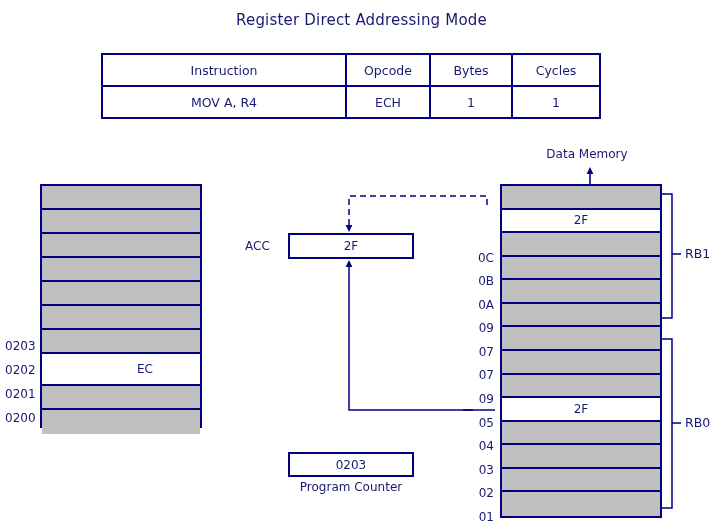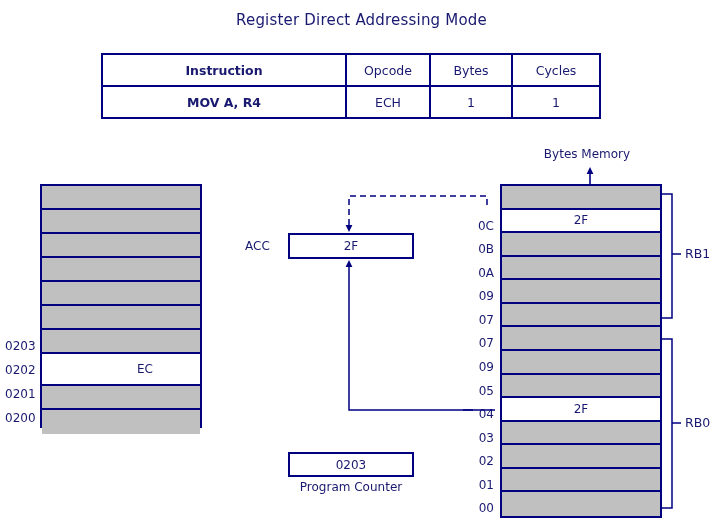--- a/index.html
+++ b/index.html
@@ -44,21 +44,21 @@
   #instr-table td {
     border: 2px solid #000080;
     text-align: center;
     vertical-align: middle;
     font-size: 12.5px;
     color: #191970;
     background: #ffffff;
     height: 30px;
     padding: 0;
   }
-  .col-instruction { width: 242px; font-weight: bold; }
+  .col-instruction { width: 242px; }
   .col-opcode      { width: 82px;  }
   .col-bytes       { width: 80px;  }
   .col-cycles      { width: 86px;  }
 
   
   .mem-block {
     position: absolute;
     box-sizing: border-box;
     border: 2px solid #000080;
     background: #ffffff;
@@ -83,21 +83,21 @@
 
   
   .addr-label {
     position: absolute;
     font-size: 12px;
     color: #191970;
     white-space: nowrap;
     line-height: 1;
   }
   .addr-left  { left: 5px;   text-align: left;  }
-  .addr-right { left: 474px; width: 20px; text-align: right; }
+  .addr-right { left: 474px; width: 20px; text-align: right; margin-top: 32px; }
 
   
   .value-box {
     position: absolute;
     box-sizing: border-box;
     border: 2px solid #000080;
     background: #ffffff;
     font-size: 12px;
     color: #191970;
     display: flex;
@@ -199,21 +199,21 @@
       <div class="mem-row" style="height: 24px;"></div>
       <div class="mem-row last" style="height: 24px;"></div>
     </div>
   <div id="mem-left-labels">
       <div class="addr-label addr-left" style="top: 340px;">0203</div>
       <div class="addr-label addr-left" style="top: 364px;">0202</div>
       <div class="addr-label addr-left" style="top: 388px;">0201</div>
       <div class="addr-label addr-left" style="top: 412px;">0200</div>
     </div>
 
-  <div id="data-mem-label">Bytes Memory</div>
+  <div id="data-mem-label">Data Memory</div>
   <div id="mem-right" class="mem-block">
       <div class="mem-row" style="height: 23.5714px;"></div>
       <div class="mem-row white" style="height: 23.5714px;">
         <span>2F</span>
       </div>
       <div class="mem-row" style="height: 23.5714px;"></div>
       <div class="mem-row" style="height: 23.5714px;"></div>
       <div class="mem-row" style="height: 23.5714px;"></div>
       <div class="mem-row" style="height: 23.5714px;"></div>
       <div class="mem-row" style="height: 23.5714px;"></div>

